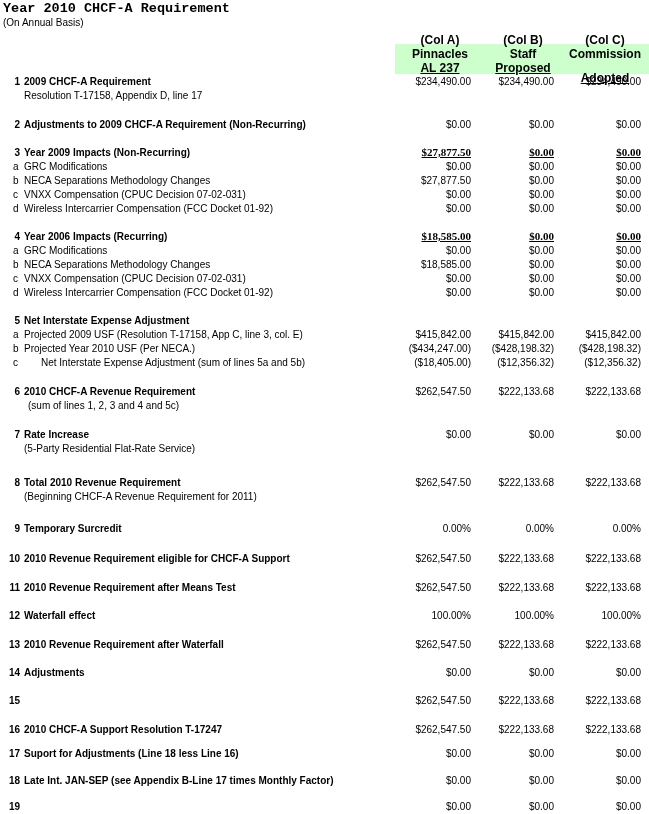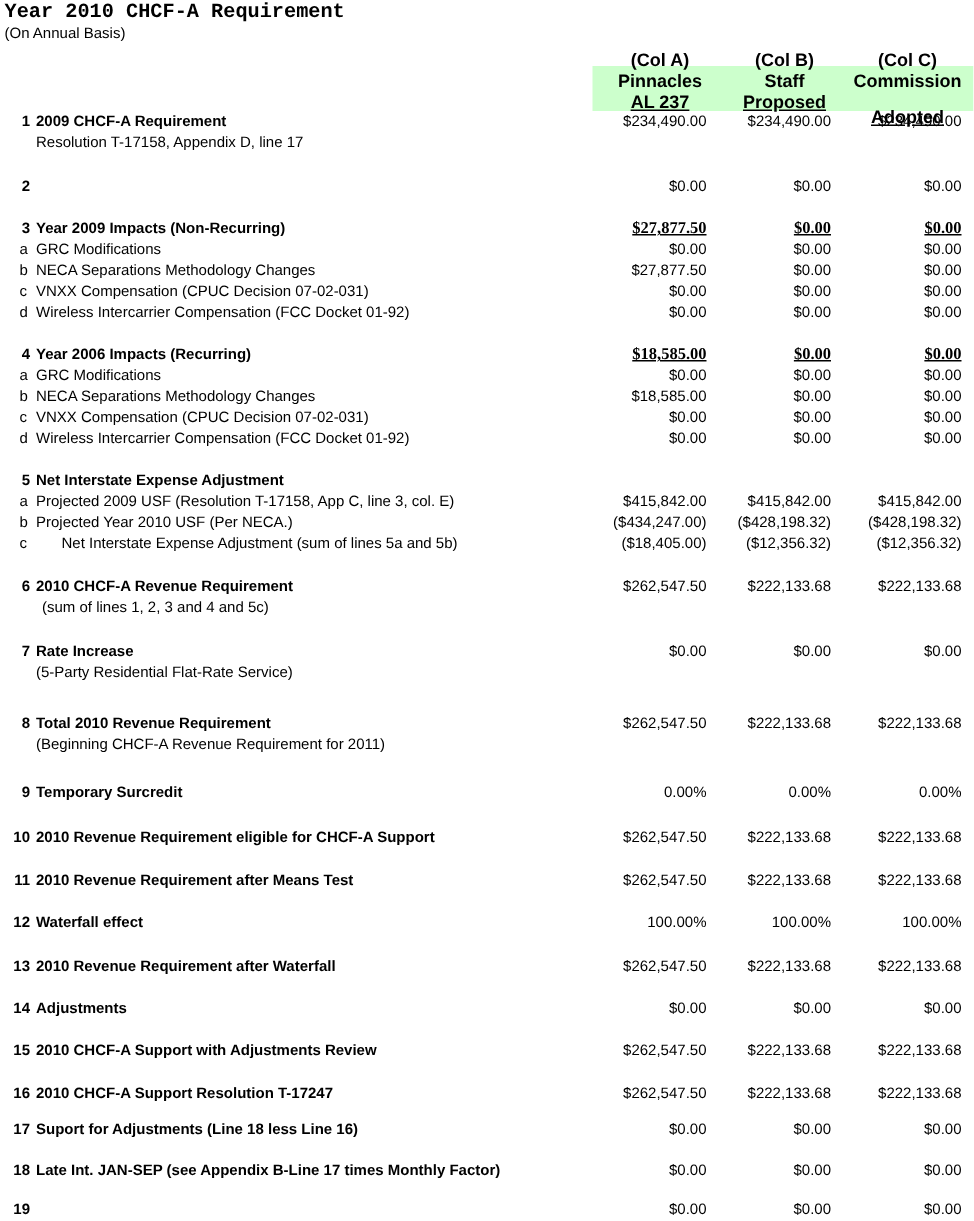--- a/index.html
+++ b/index.html
@@ -49,20 +49,21 @@
       <span class="lbl b">2009  CHCF-A Requirement</span>
       <span class="val va">$234,490.00</span>
       <span class="val vb">$234,490.00</span>
       <span class="val vc">$234,490.00</span>
     </div>
     <div class="row" style="top: 89px;">
       <span class="lbl">Resolution T-17158, Appendix D, line 17</span>
     </div>
     <div class="row" style="top: 118px;">
       <span class="num">2</span>
+      <span class="lbl b">Adjustments to 2009 CHCF-A Requirement (Non-Recurring)</span>
       <span class="val va">$0.00</span>
       <span class="val vb">$0.00</span>
       <span class="val vc">$0.00</span>
     </div>
     <div class="row" style="top: 146px;">
       <span class="num">3</span>
       <span class="lbl b">Year 2009 Impacts (Non-Recurring)</span>
       <span class="val va tot">$27,877.50</span>
       <span class="val vb tot">$0.00</span>
       <span class="val vc tot">$0.00</span>
@@ -222,21 +223,20 @@
     </div>
     <div class="row" style="top: 666px; padding-left: 20px;">
       <span class="num">14</span>
       <span class="lbl b">Adjustments</span>
       <span class="val va">$0.00</span>
       <span class="val vb">$0.00</span>
       <span class="val vc">$0.00</span>
     </div>
     <div class="row" style="top: 694px;">
       <span class="num">15</span>
-      <span class="lbl b">2010  CHCF-A Support with Adjustments Review</span>
       <span class="val va">$262,547.50</span>
       <span class="val vb">$222,133.68</span>
       <span class="val vc">$222,133.68</span>
     </div>
     <div class="row" style="top: 723px;">
       <span class="num">16</span>
       <span class="lbl b">2010  CHCF-A Support Resolution T-17247</span>
       <span class="val va">$262,547.50</span>
       <span class="val vb">$222,133.68</span>
       <span class="val vc">$222,133.68</span>

